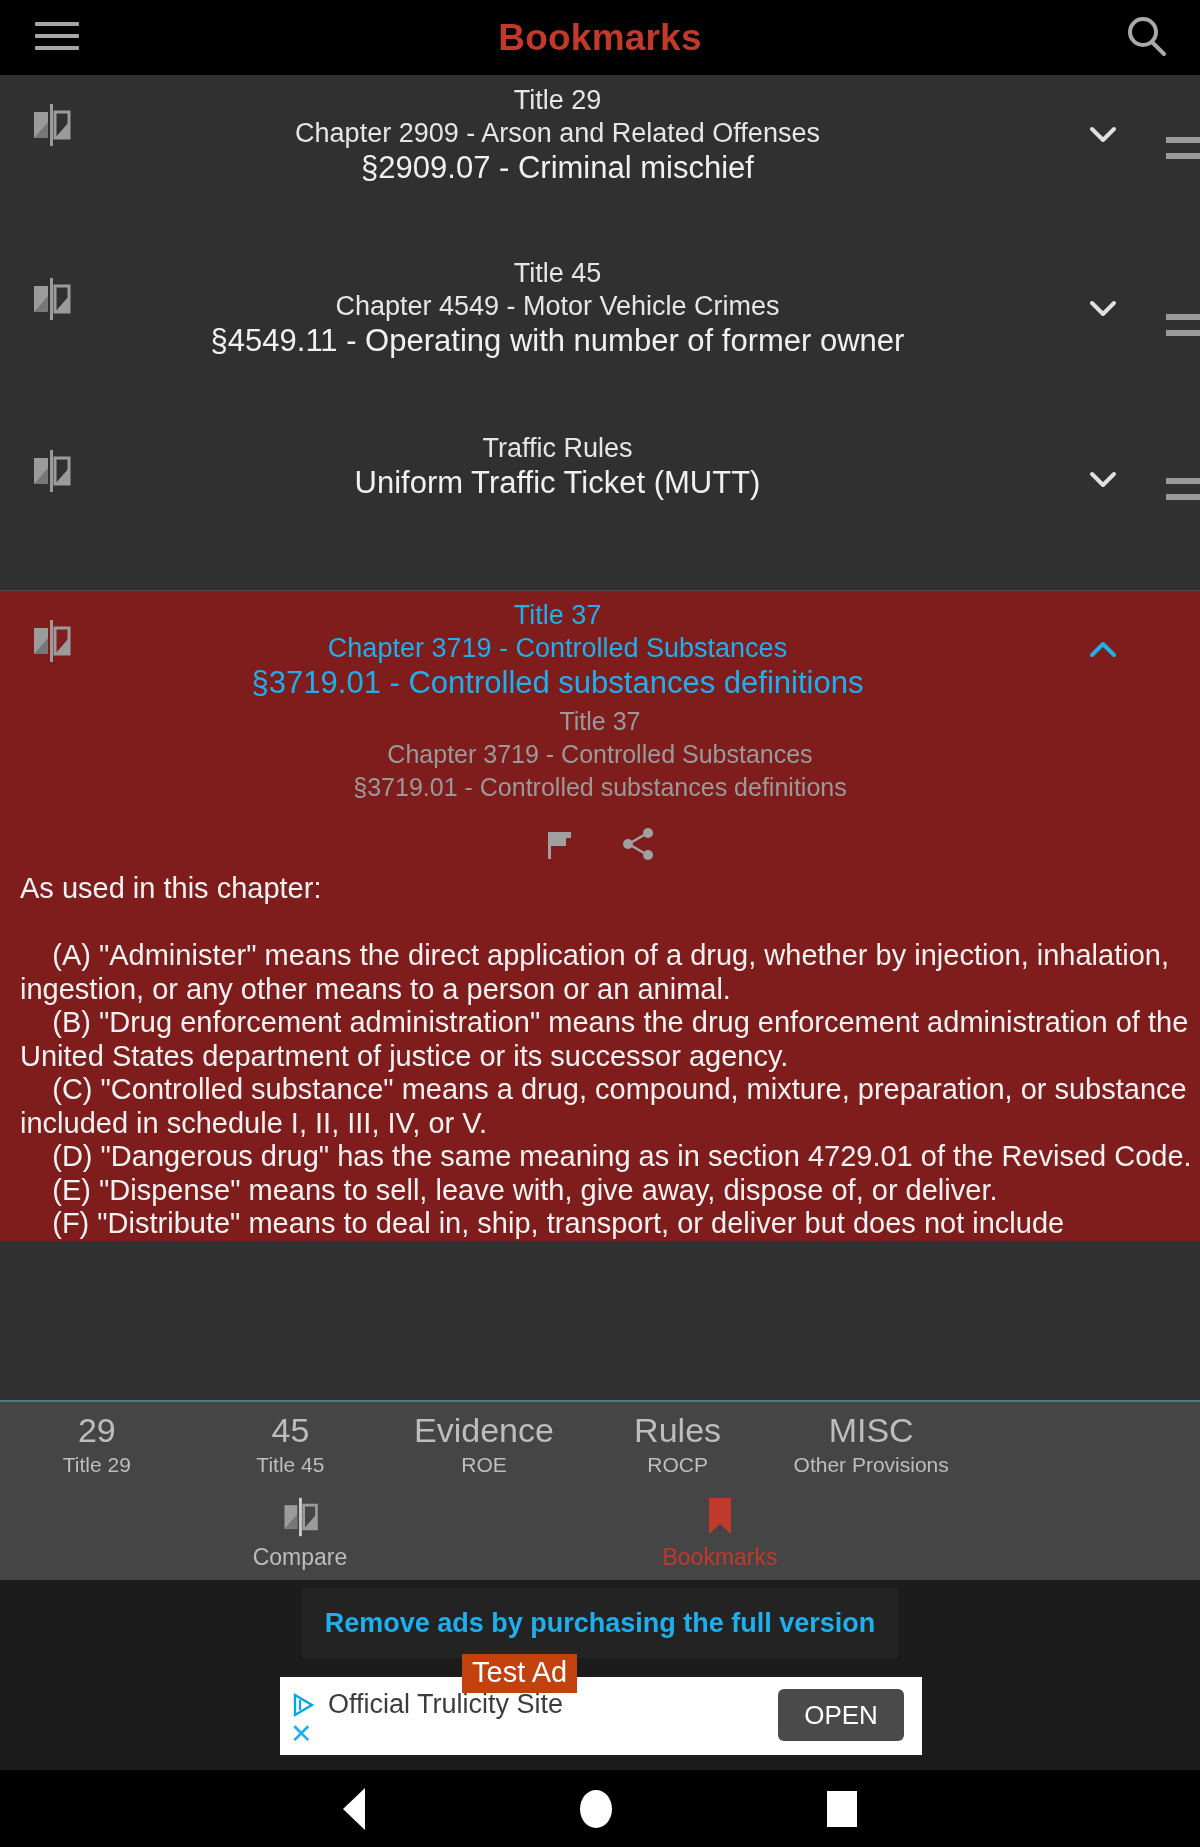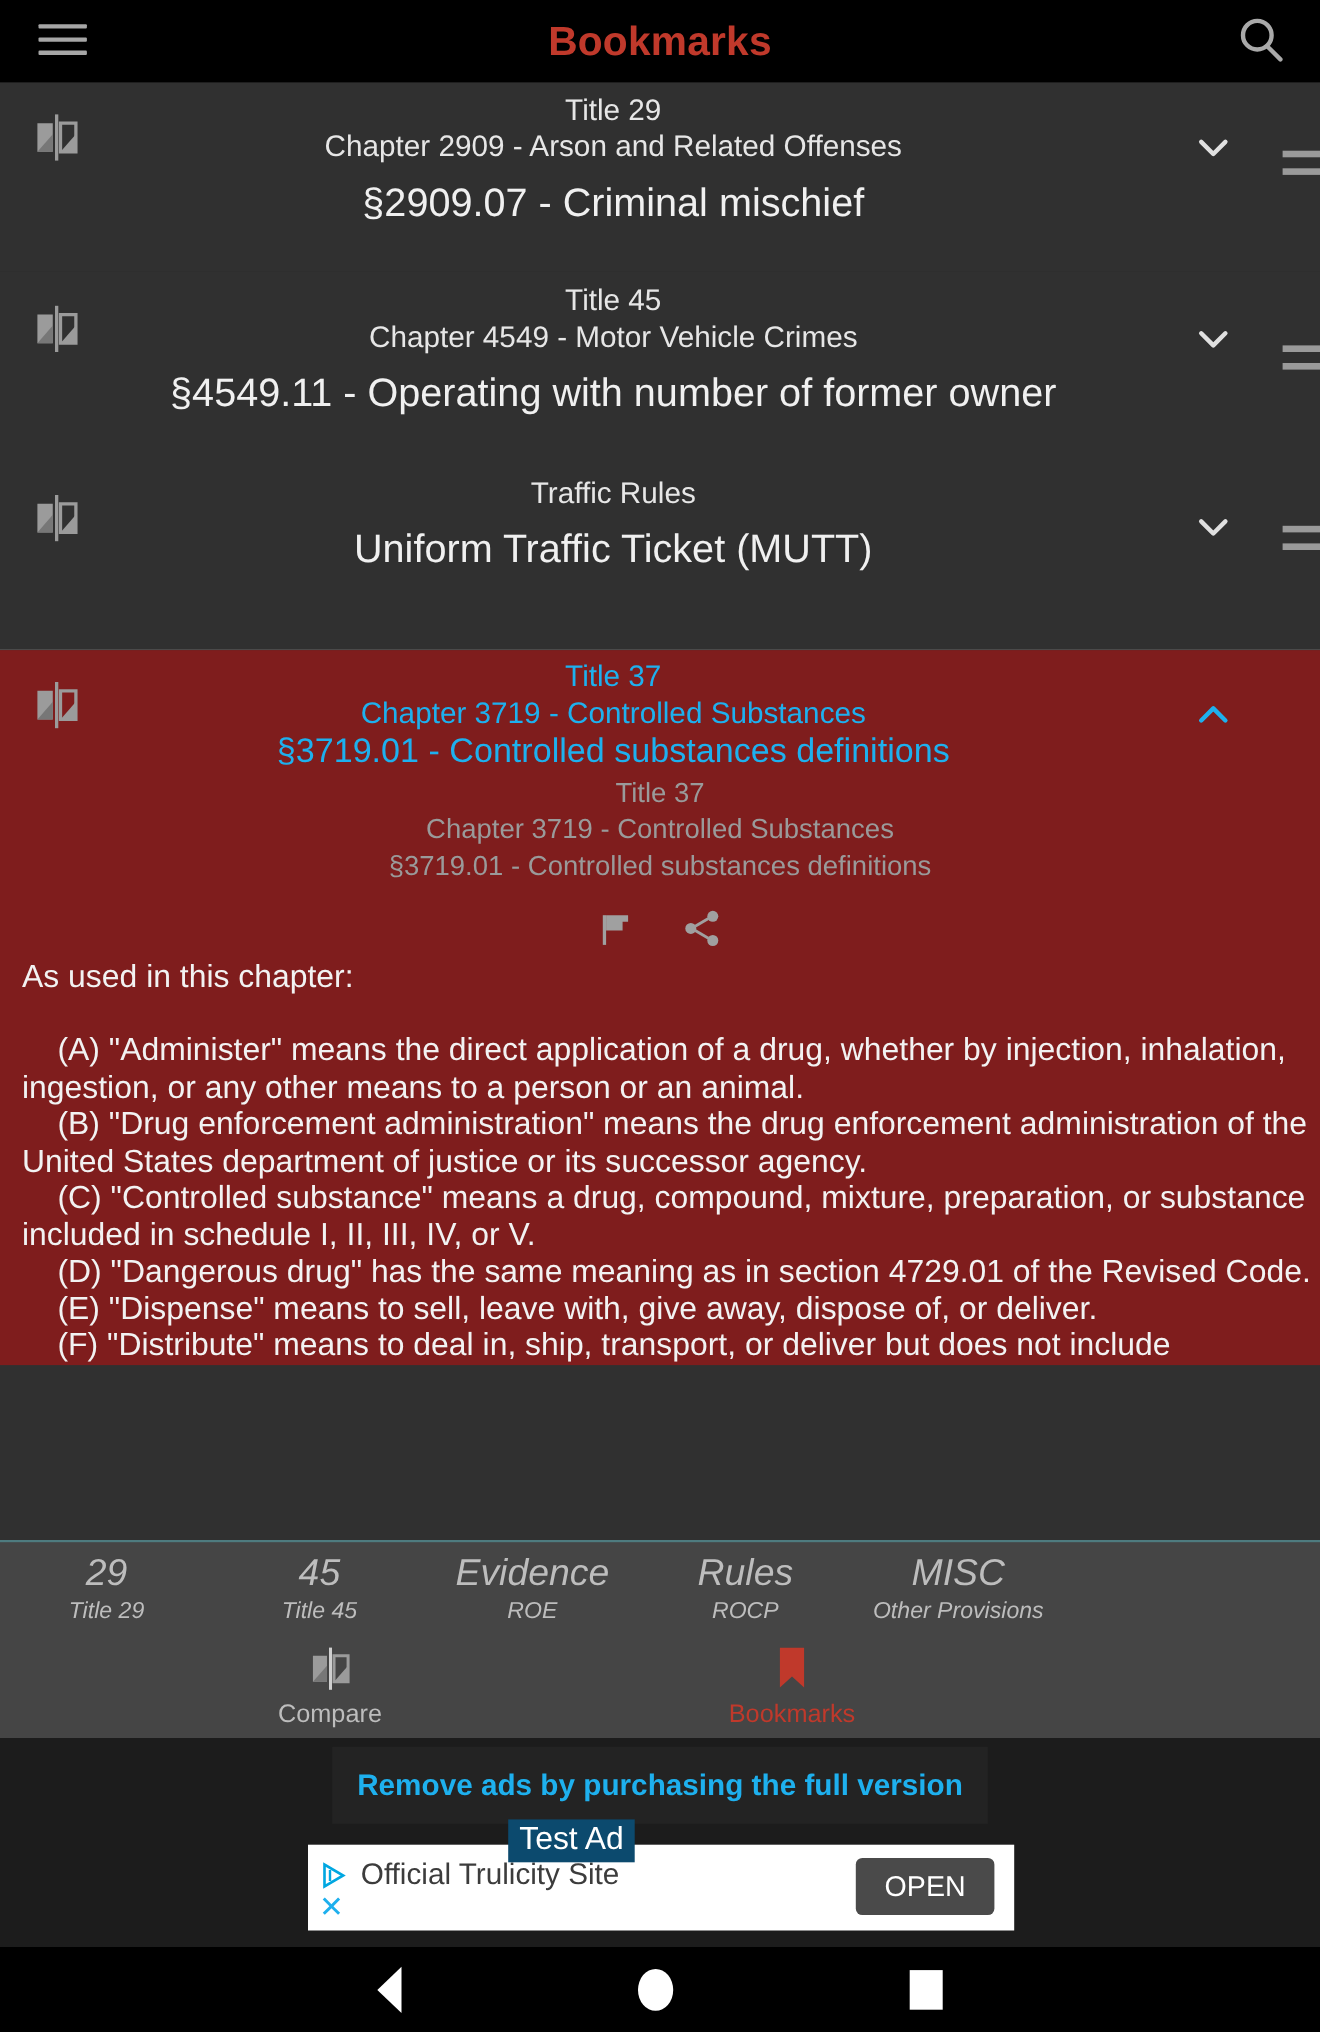--- a/index.html
+++ b/index.html
@@ -67,21 +67,21 @@
   .bm-text {
     position: absolute; left: 95px; right: 180px; top: 0;
     text-align: center;
     color: #e8e8e8;
   }
   .bm-row.r1 .bm-text { top: 9px; }
   .bm-row.r2 .bm-text { top: 10px; }
   .bm-row.r3 .bm-text { top: 12px; }
   .bm-l1 { font-size: 27px; line-height: 33px; color:#e6e6e6; }
   .bm-l2 { font-size: 27px; line-height: 33px; color:#e6e6e6; }
-  .bm-l3 { font-size: 36px; line-height: 36px; color:#f0f0f0;margin-top:16px; }
+  .bm-l3 { font-size: 31px; line-height: 36px; color:#f0f0f0; }
 
   .chev {
     position: absolute; right: 76px;
     width: 42px; height: 42px; cursor: pointer;
   }
   .bm-row.r1 .chev { top: 38px; }
   .bm-row.r2 .chev { top: 40px; }
   .bm-row.r3 .chev { top: 38px; }
 
   .drag-handle {
@@ -139,21 +139,21 @@
   }
 
   
   .bottomnav {
     position: absolute; left: 0; top: 1400px;
     width: 1200px; height: 180px;
     background: #454545;
     border-top: 2px solid #4e7b7f;
   }
   .tabrow {
-    display: flex; width: 968px; height: 92px; font-style: italic;
+    display: flex; width: 968px; height: 92px;
   }
   .tab {
     flex: 1;
     display: flex; flex-direction: column; align-items: center;
     padding-top: 8px;
     cursor: pointer;
   }
   .tab .big { font-size: 34px; color: #bdbdbd; line-height: 40px; }
   .tab .small { font-size: 21px; color: #bdbdbd; line-height: 30px; }
 
@@ -205,21 +205,21 @@
   }
   .ad-open {
     position: absolute; right: 18px; top: 12px;
     width: 126px; height: 52px;
     background: #4a4a4a; border-radius: 6px;
     display:flex; align-items:center; justify-content:center;
     color: #ffffff; font-size: 26px; cursor: pointer;
   }
   .testad {
     position: absolute; left: 462px; top: 74px;
-    background: #0c4a6e; color: #ffffff;
+    background: #c2410c; color: #ffffff;
     font-size: 29px; padding: 2px 10px 4px 10px;
     z-index: 5;
   }
 
   
   .sysnav {
     position: absolute; left: 0; top: 1770px;
     width: 1200px; height: 77px; background: #000;
     display: flex; align-items: center; justify-content: center;
     gap: 215px;

